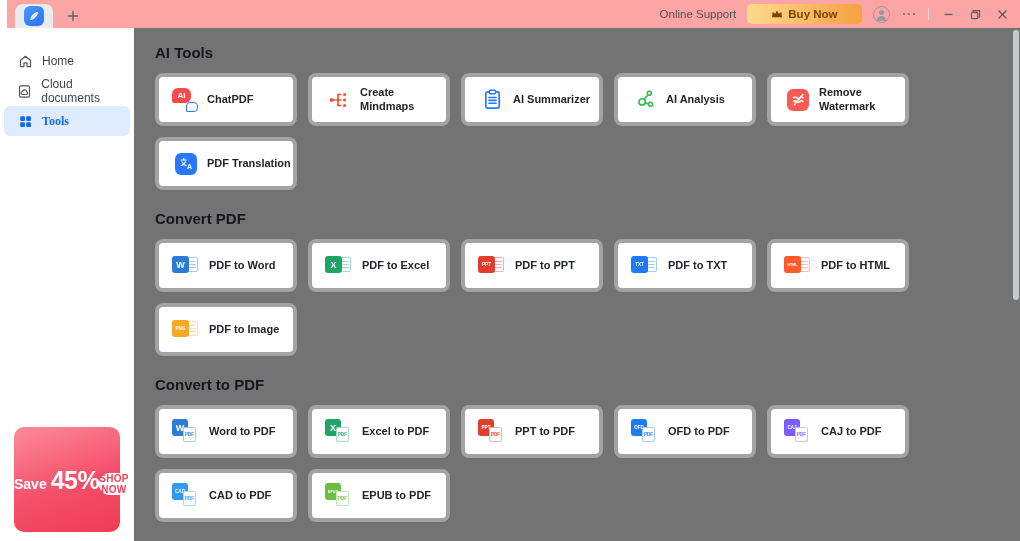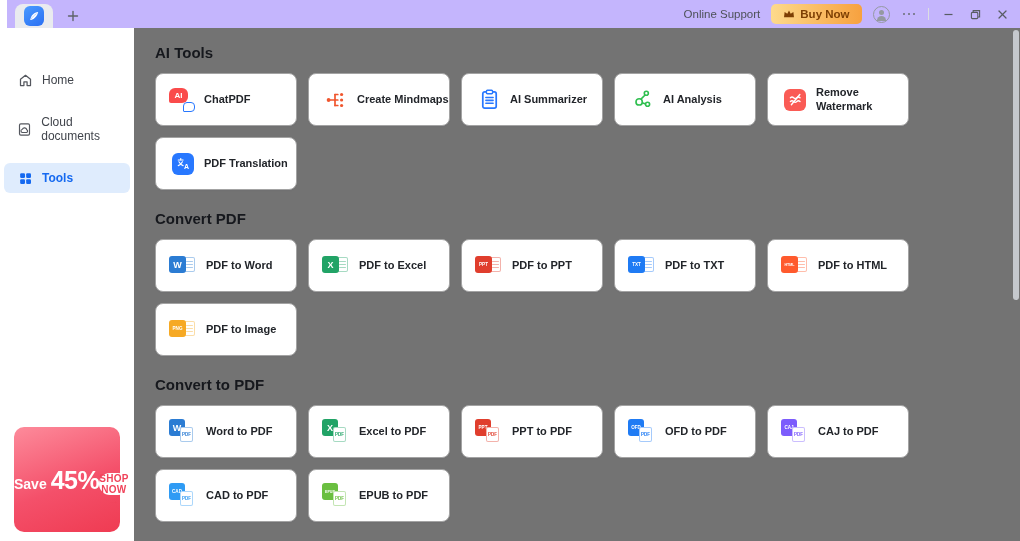--- a/index.html
+++ b/index.html
@@ -1,66 +1,66 @@
 <!DOCTYPE html>
 <html><head>
 <meta charset="utf-8">
 <style>
   * { margin:0; padding:0; box-sizing:border-box; }
   html,body { width:1020px; height:541px; overflow:hidden; background:#fff;
     font-family:"Liberation Sans", sans-serif; -webkit-font-smoothing:antialiased; }
   .window { position:relative; width:1020px; height:541px; background:#fff; }
 
   
-  .titlebar { position:relative; height:28px; background:#c4b5fd; display:flex; align-items:flex-end;margin-left:7px; }
+  .titlebar { position:relative; height:28px; background:#fca5a5; display:flex; align-items:flex-end;margin-left:7px; }
   .tab { width:38px; height:24px; margin-left:8px; background:#e9ebef; border-radius:8px 8px 0 0;
     display:flex; align-items:center; justify-content:center; }
   .app-icon { width:20px; height:20px; border-radius:6px;
     background:linear-gradient(145deg,#4a9bff,#2a6ff3); display:flex; align-items:center; justify-content:center; }
   .new-tab { border:none; background:none; margin-left:14px; height:24px; display:flex; align-items:center; cursor:pointer; }
   .titlebar-right { position:absolute; right:10px; top:0; height:28px; display:flex; align-items:center; gap:11px; }
   .support { font-size:11.5px; color:#4d5158; cursor:pointer; }
-  .buy-now { display:flex; align-items:center; gap:5px; height:20px; padding:0 12px; border:none; border-radius:5px;
+  .buy-now { display:flex; align-items:center; gap:5px; height:20px; padding:0 24px; border:none; border-radius:5px;
     background:linear-gradient(90deg,#fdda8c,#f7a13f); cursor:pointer; }
   .buy-now span { font-size:11.5px; font-weight:700; color:#7d3f04; }
   .avatar { width:17px; height:17px; border-radius:50%; border:1.4px solid #9599a1; position:relative; display:inline-block; cursor:pointer; }
   .avatar i { position:absolute; left:50%; top:3px; width:5px; height:5px; margin-left:-2.5px; border-radius:50%; background:#9599a1; }
   .avatar b { position:absolute; left:50%; bottom:1px; width:9px; height:4.5px; margin-left:-4.5px; border-radius:5px 5px 0 0; background:#9599a1; }
   .dots { display:flex; gap:2.5px; cursor:pointer; padding:2px; }
   .dots i { width:2.5px; height:2.5px; border-radius:50%; background:#6a6e75; }
   .vdiv { width:1px; height:12px; background:#dcdee2; }
   .winbtn { display:flex; align-items:center; justify-content:center; width:16px; height:16px; cursor:pointer; }
 
   
   .app-body { position:relative; display:flex; height:513px; }
   .sidebar { position:relative; width:134px; background:#ffffff; flex:none; }
   .content { position:relative; flex:1; background:#737373; overflow:hidden; padding:16px 0 0 21px; }
 
   
   #side-nav { padding-top:18px; }
-  .side-item { display:flex; align-items:center; gap:9px; height:30px; margin:19px 4px; padding-left:13px;
+  .side-item { display:flex; align-items:center; gap:9px; height:30px; margin:0 4px; padding-left:13px;
     border-radius:6px; font-size:12px; color:#40444b; cursor:pointer; }
   .side-item .side-ic { display:flex; width:16px; height:16px; align-items:center; justify-content:center; color:#54575e; }
-  .side-item.active { background:#dfecfd; color:#1569f0; font-weight:700; }
+  .side-item.active { background:#dfecfd; color:#1569f0; font-weight:700;font-family:Liberation Serif, serif; }
   .side-item.active .side-ic { color:#1569f0; }
 
   .promo { position:absolute; left:14px; bottom:9px; width:106px; height:105px; border-radius:10px;
     background:linear-gradient(160deg,#fd8b9b 0%,#f4506a 55%,#ef3b52 100%);
     display:flex; flex-direction:row; align-items:center; cursor:pointer; }
   .promo-text { color:#fff; margin-top:1px; display:flex; align-items:baseline; gap:4px; }
   .promo-text .save { font-size:14px; font-weight:700; }
   .promo-text .pct { font-size:25px; font-weight:700; letter-spacing:-0.5px; }
   .shop-now { margin-top:8px; width:92px; height:22px; border:none; border-radius:12px; background:#ffffff;
     color:#f0435a; font-size:10px; font-weight:700; letter-spacing:0.3px; cursor:pointer; }
 
   
   .section { margin-bottom:20px; }
   .section-title { font-size:15px; font-weight:700; color:#16181d; margin-bottom:12px; }
   .grid { display:grid; grid-template-columns:repeat(5,142px); gap:11px; }
-  .card { width:142px; height:53px; background:#fff; border:1px solid #a3a3a3; border-radius:8px;
+  .card { width:142px; height:53px; background:#fff; border:4px solid #a3a3a3; border-radius:8px;
     display:flex; align-items:center; padding-left:13px; gap:7px; cursor:pointer;
     box-shadow:0 1px 2px rgba(30,40,60,0.03); }
   .card .label { font-size:11px; font-weight:700; color:#22252a; line-height:1.25; max-width:96px; }
 
   .ic { flex:none; width:28px; height:26px; display:flex; align-items:center; justify-content:center; position:relative; }
   .ic-sq { width:22px; height:22px; border-radius:6px; display:flex; align-items:center; justify-content:center; }
 
   .ic-chat { width:28px; height:24px; }
   .chat-back { position:absolute; right:2px; bottom:0; width:12px; height:10px; background:#fff;
     border:1.6px solid #2878ff; border-radius:4px 4px 4px 1px; }

